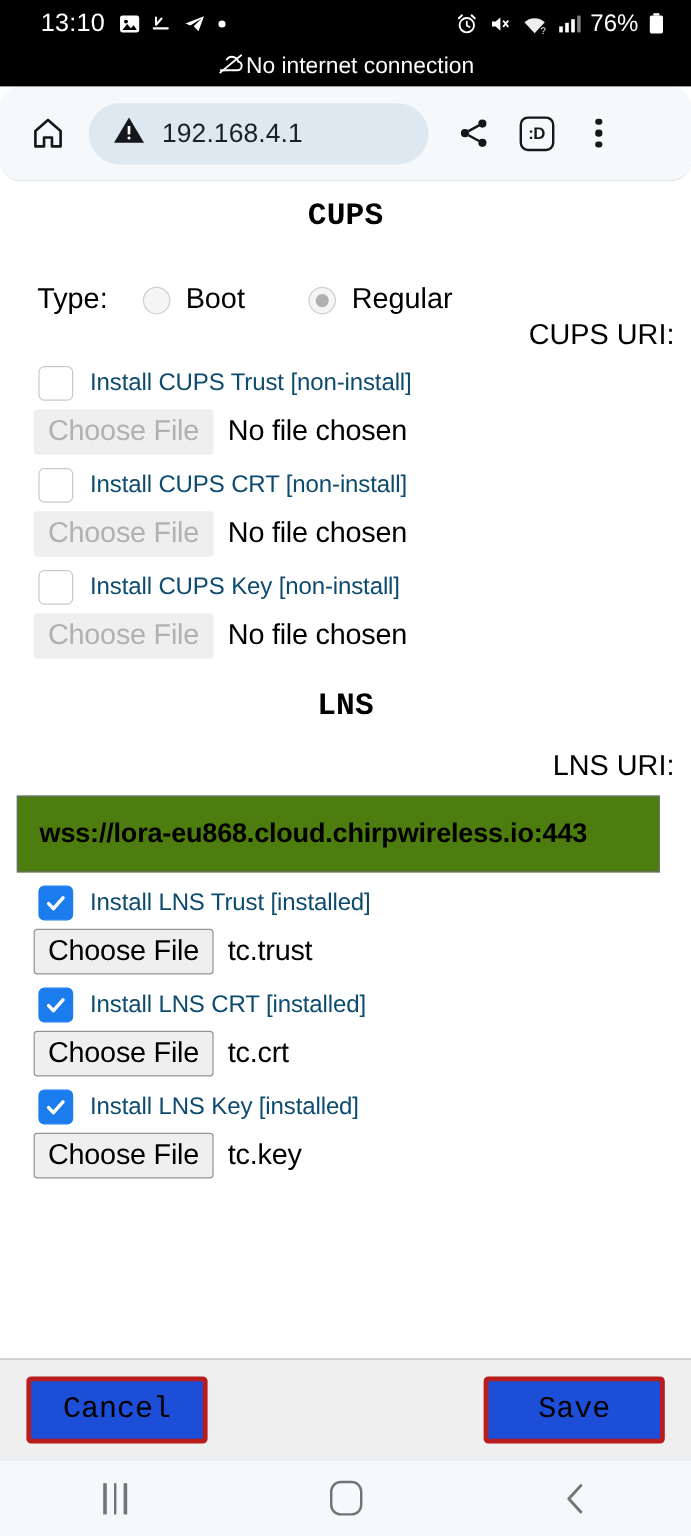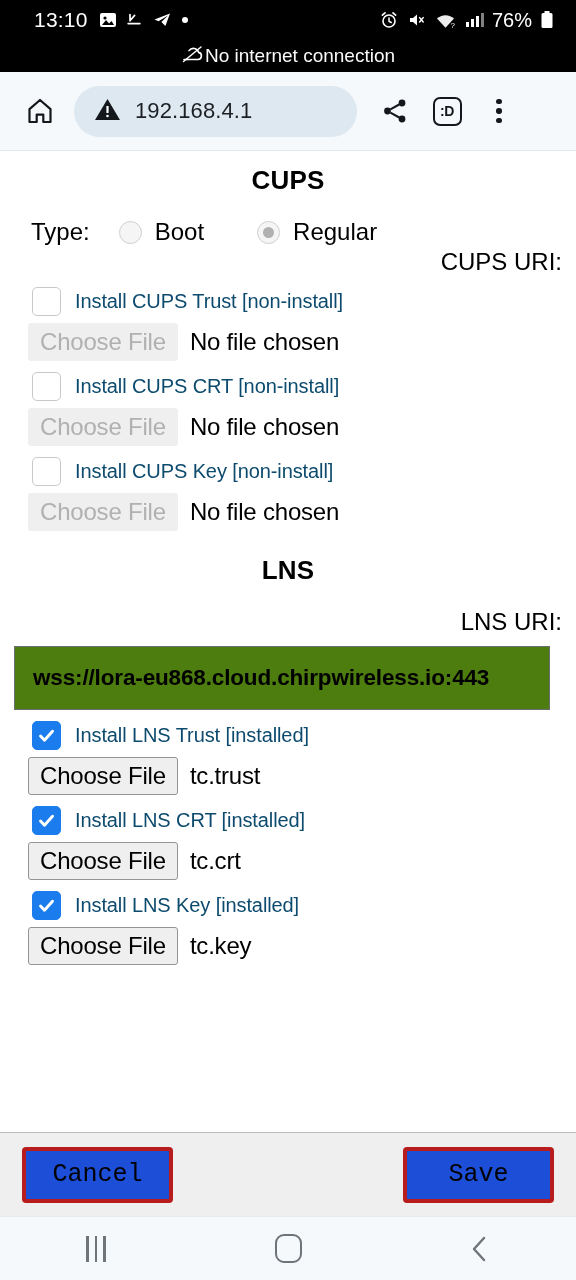--- a/index.html
+++ b/index.html
@@ -26,20 +26,21 @@
   .sb-row2 {
     display: flex; align-items: center; justify-content: center;
     height: 32px; font-size: 19px; color: #fafafa;
   }
 
   
   .toolbar {
     background: #f6f9fc; height: 79px; flex: 0 0 79px;
     display: flex; align-items: center; padding: 0 16px 0 20px;
     border-bottom: 1px solid #e3e7ea;
+    border-radius: 17px;
   }
   .tb-home { width: 40px; display:flex; justify-content:center; }
   .urlbar {
     flex: 1 1 auto; height: 51px; margin: 0 12px 0 14px;
     background: #dde8f0; border-radius: 26px;
     display: flex; align-items: center; padding: 0 20px; gap: 14px;
     max-width: 283px;
   }
   .url-text { font-size: 22px; color: #1c2024; letter-spacing: .1px; }
   .tb-btn { width: 52px; display: flex; align-items: center; justify-content: center; }
@@ -53,27 +54,27 @@
 
   
   .page {
     flex: 1 1 auto; background: #ffffff; overflow: hidden;
     display: flex; flex-direction: column;
   }
   .content { padding: 0 14px; flex: 1 1 auto; }
 
   h2.section {
     text-align: center; font-size: 26px; font-weight: 700;
-    color: #000; letter-spacing: .2px;
+    color: #000; letter-spacing: .2px; font-family: Liberation Mono, monospace;
   }
   .cups-title { margin-top: 14px; }
   .lns-title  { margin-top: 24px; }
 
   .type-row {
-    display: flex; align-items: center; margin-top: 22px; padding-left: 17px;
+    display: flex; align-items: center; margin-top: 41px; padding-left: 17px;
     font-size: 24px; color: #000; text-align: center;
   }
   .type-label { margin-right: 29px; }
   .radio-opt { display: flex; align-items: center; }
   .radio-opt.second { margin-left: 53px; }
   .radio {
     width: 23px; height: 23px; border-radius: 50%;
     border: 1.5px solid #cfcfcf; background: #f5f5f5;
     display: inline-flex; align-items: center; justify-content: center;
     margin-right: 13px; flex: 0 0 auto;

